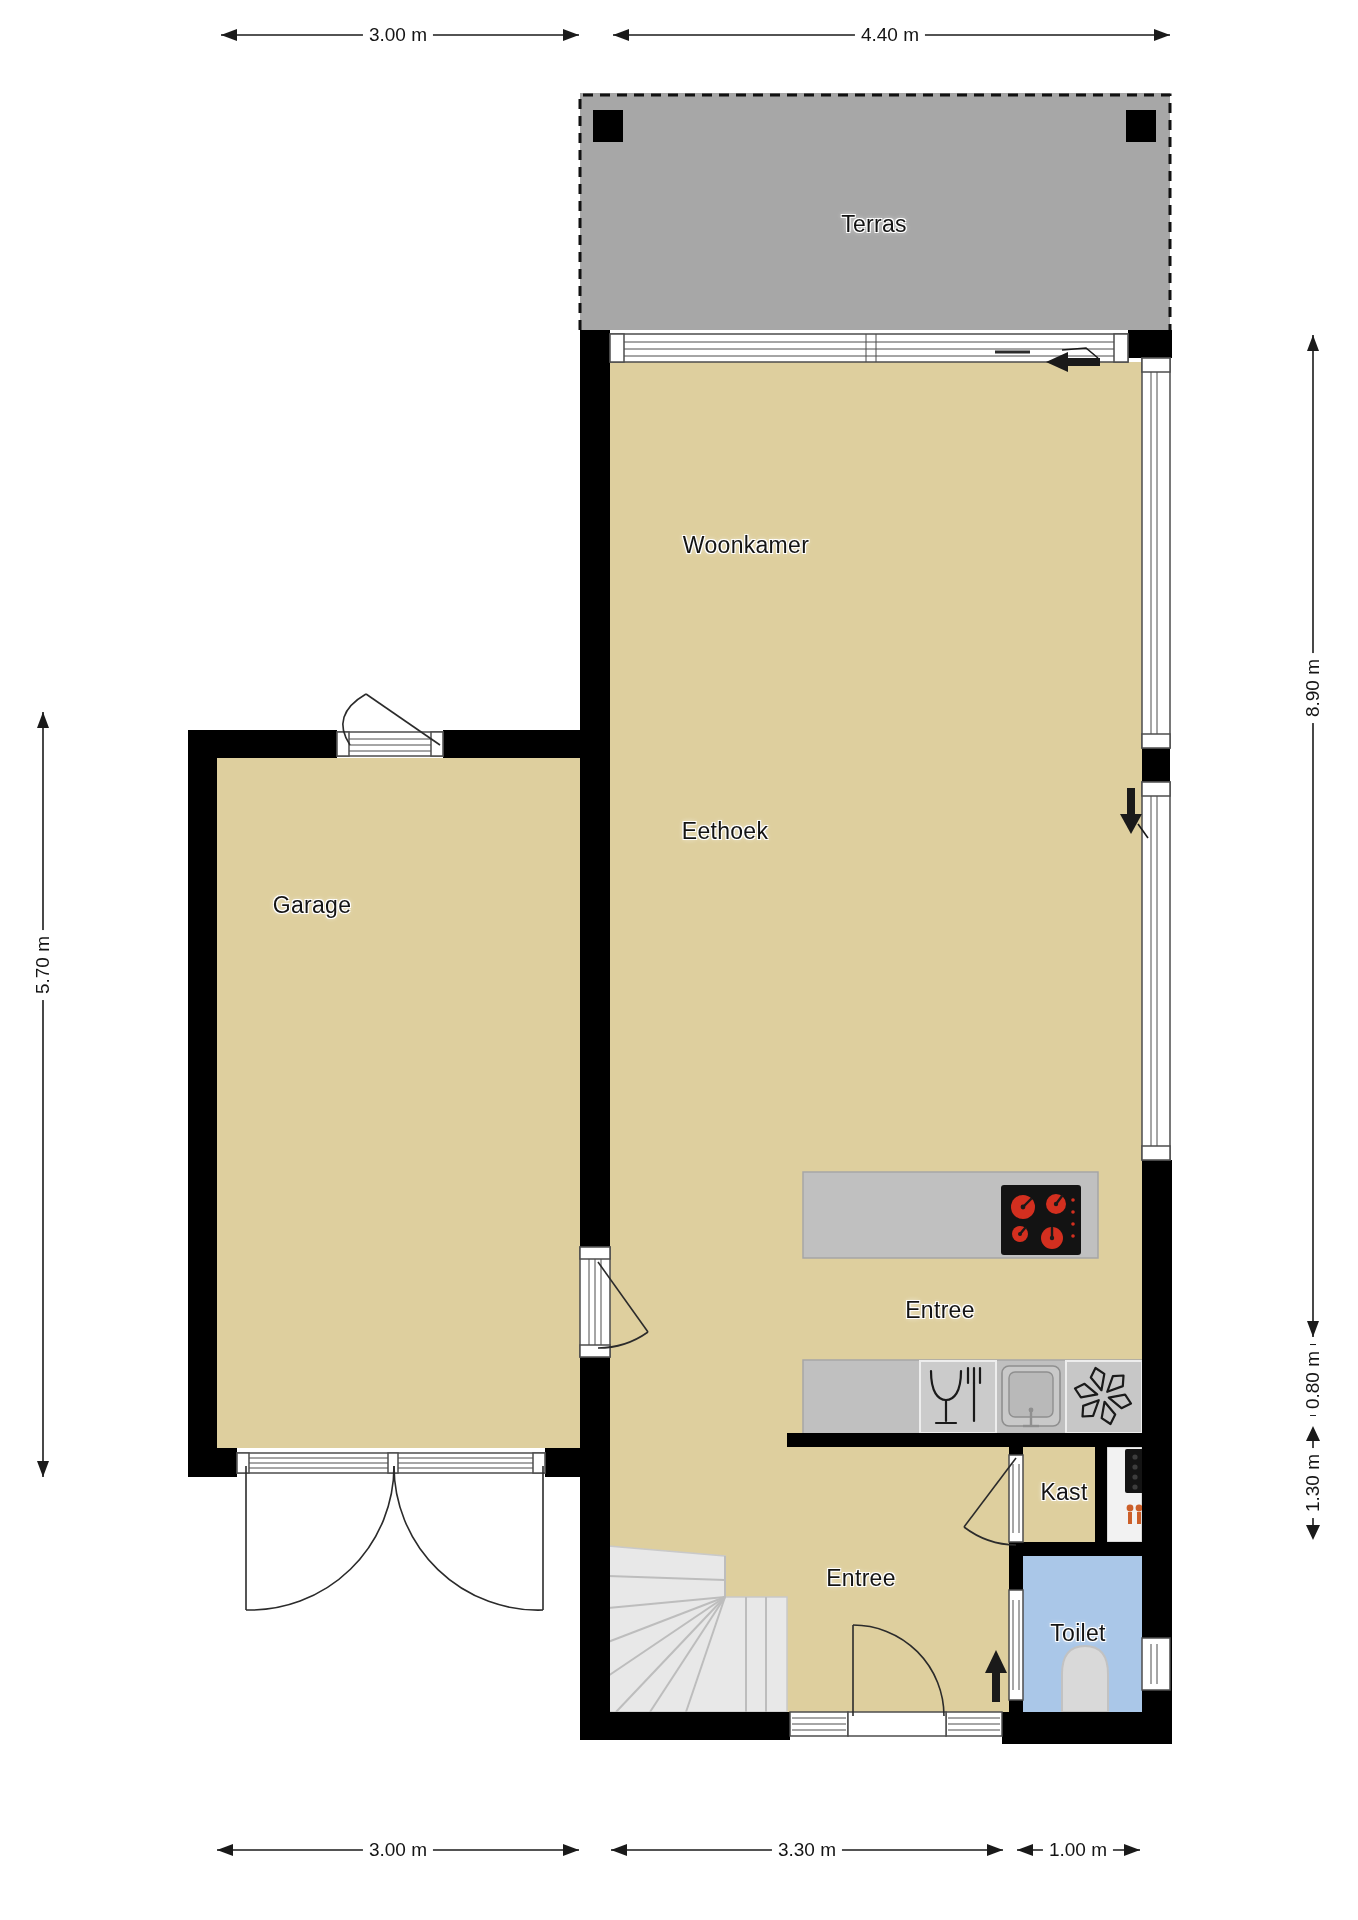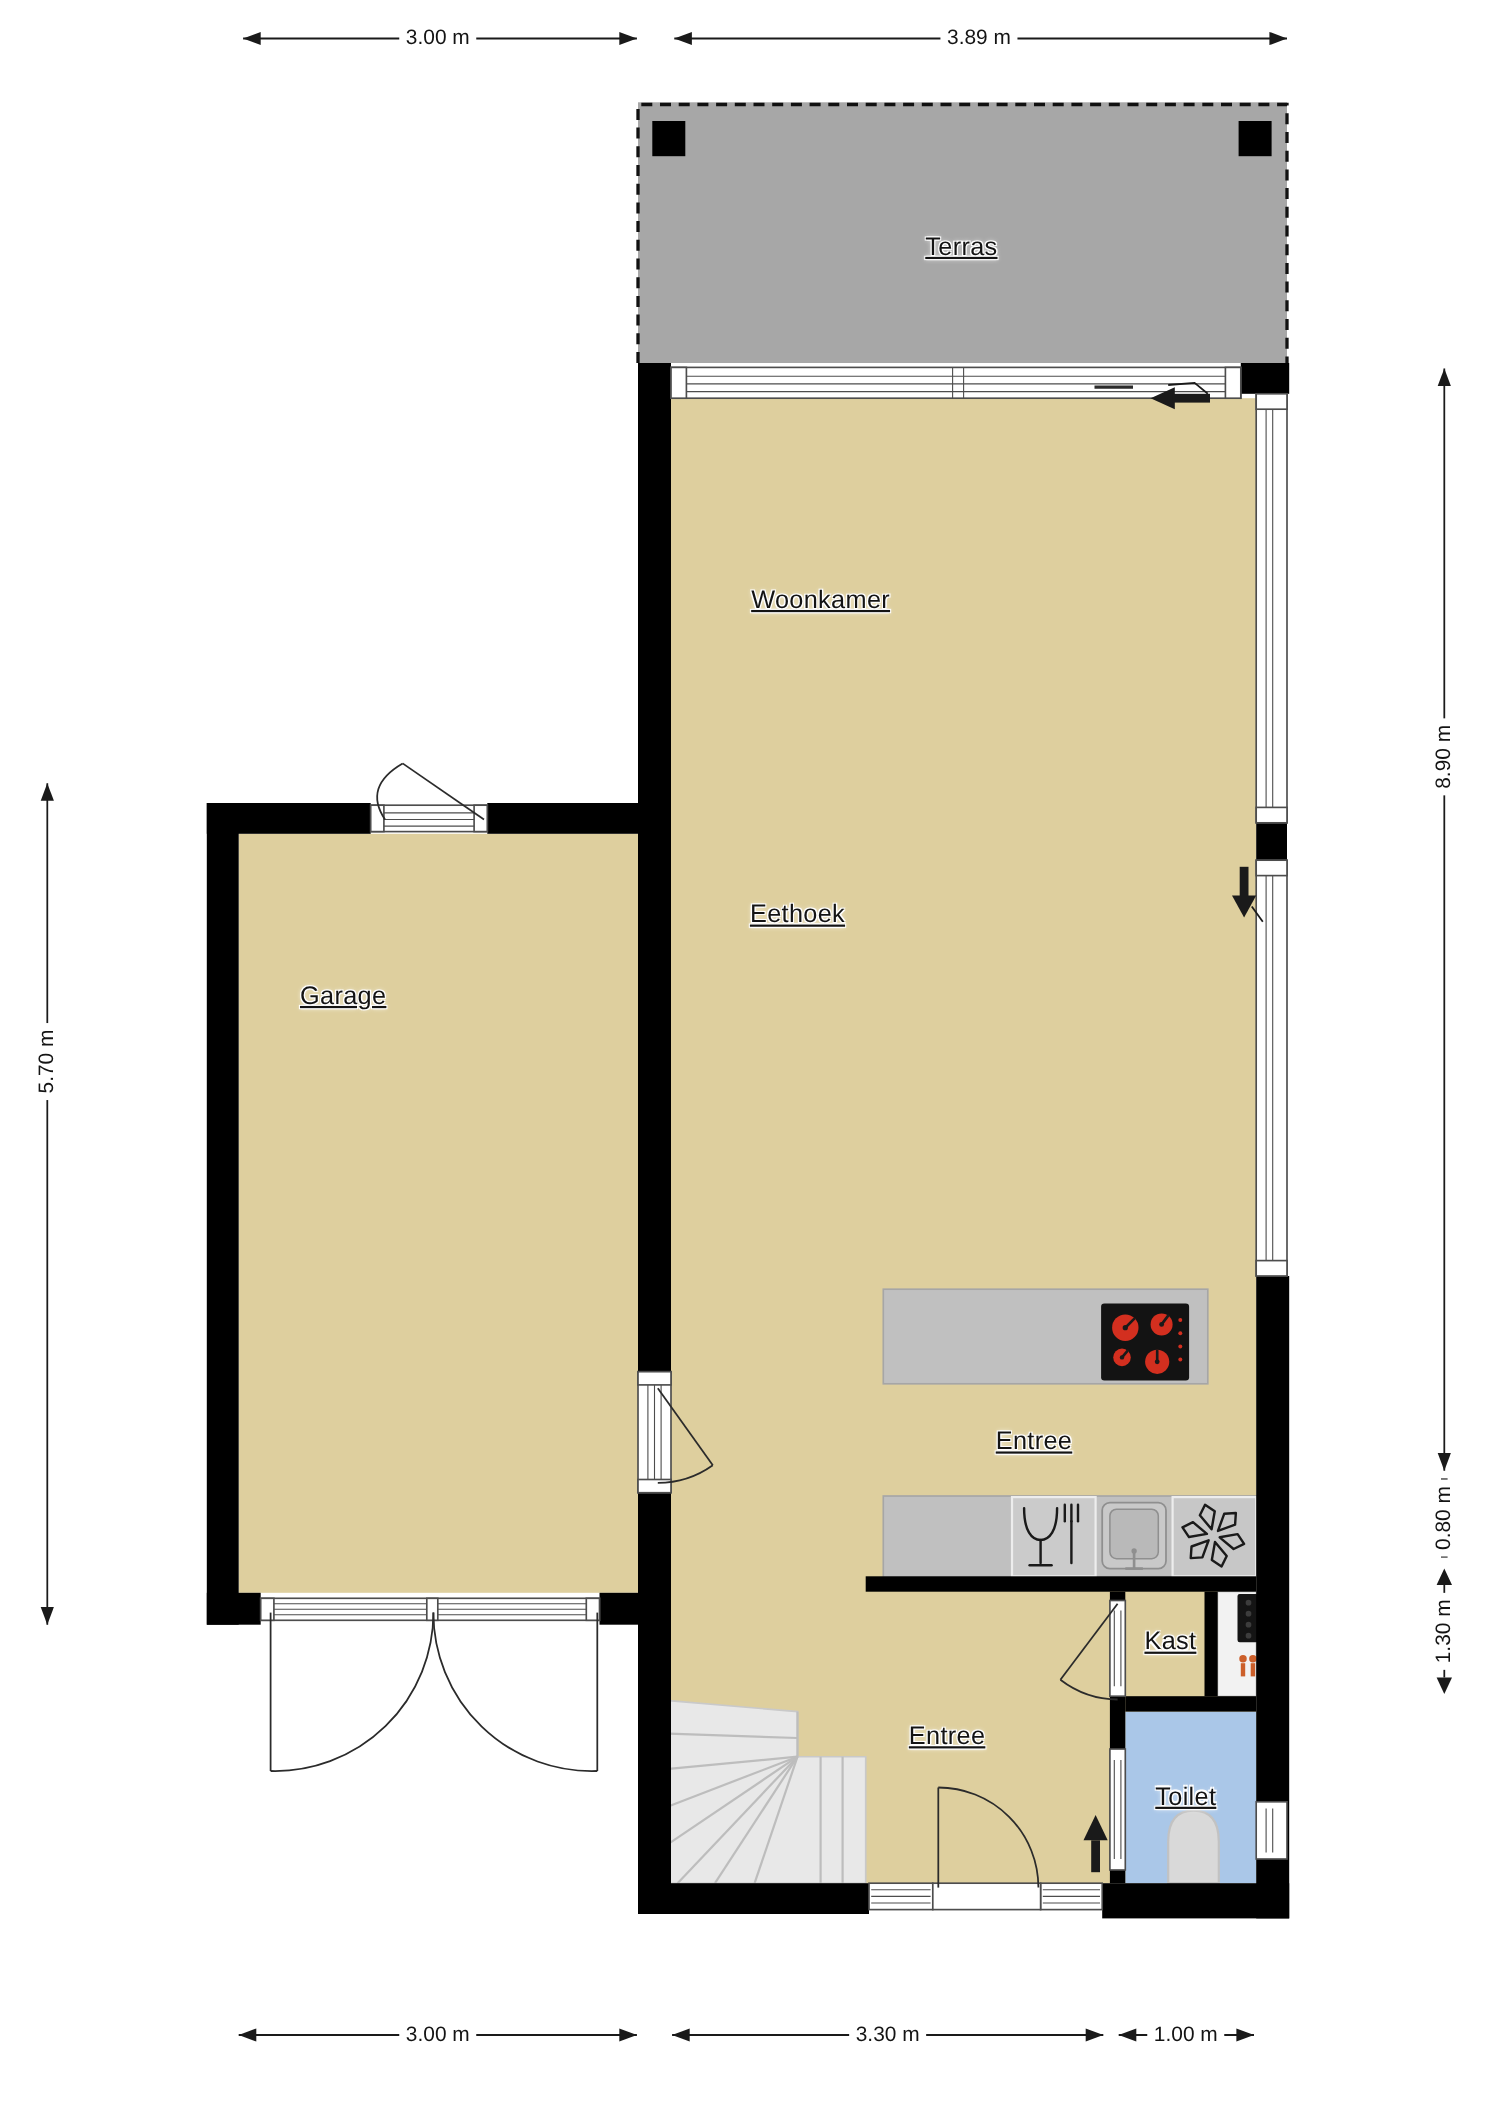--- a/index.html
+++ b/index.html
@@ -17,21 +17,21 @@
   .f-toilet{fill:var(--toilet-floor);}
   .f-counter{fill:var(--counter);stroke:#a6a6a6;stroke-width:1.5;}
   .frame{fill:#ffffff;stroke:#4d4d4d;stroke-width:1.5;}
   .frame-line{stroke:#4d4d4d;stroke-width:1;fill:none;}
   .arc{stroke:#2b2b2b;stroke-width:1.6;fill:none;}
   .glyph{stroke:#1a1a1a;stroke-width:2.2;fill:none;stroke-linecap:round;stroke-linejoin:round;}
   .dim{stroke:var(--line);stroke-width:1.6;}
   .dim-head{fill:var(--line);}
   .room-label{position:absolute;transform:translate(-50%,-50%);color:#141414;
     font-size:23px;letter-spacing:.3px;white-space:nowrap;
-    text-shadow:-1px -1px 0 #fff,1px -1px 0 #fff,-1px 1px 0 #fff,1px 1px 0 #fff,0 0 5px #fff;text-decoration:underline;}
+    text-shadow:-1px -1px 0 #fff,1px -1px 0 #fff,-1px 1px 0 #fff,1px 1px 0 #fff,0 0 5px #fff;}
   .dim-label{position:absolute;transform:translate(-50%,-50%);color:#141414;
     font-size:19px;background:#fff;padding:0 6px;white-space:nowrap;}
   .dim-label.vert{transform:translate(-50%,-50%) rotate(-90deg);}
 </style>
 </head>
 <body>
 
 <div id="plan">
 
 <svg width="1358" height="1920" viewBox="0 0 1358 1920">
@@ -333,21 +333,21 @@
 <div class="room-label" style="left:874px;top:224px">Terras</div>
 <div class="room-label" style="left:746px;top:545px">Woonkamer</div>
 <div class="room-label" style="left:725px;top:831px">Eethoek</div>
 <div class="room-label" style="left:312px;top:905px">Garage</div>
 <div class="room-label" style="left:940px;top:1310px">Entree</div>
 <div class="room-label" style="left:1064px;top:1492px">Kast</div>
 <div class="room-label" style="left:861px;top:1578px">Entree</div>
 <div class="room-label" style="left:1078px;top:1633px">Toilet</div>
 
 <div class="dim-label" style="left:398px;top:35px">3.00 m</div>
-<div class="dim-label" style="left:890px;top:35px">3.89 m</div>
+<div class="dim-label" style="left:890px;top:35px">4.40 m</div>
 <div class="dim-label" style="left:398px;top:1850px">3.00 m</div>
 <div class="dim-label" style="left:807px;top:1850px">3.30 m</div>
 <div class="dim-label" style="left:1078px;top:1850px">1.00 m</div>
 <div class="dim-label vert" style="left:43px;top:965px">5.70 m</div>
 <div class="dim-label vert" style="left:1313px;top:688px">8.90 m</div>
 <div class="dim-label vert" style="left:1313px;top:1380px">0.80 m</div>
 <div class="dim-label vert" style="left:1313px;top:1483px">1.30 m</div>
 
 </div>
 

